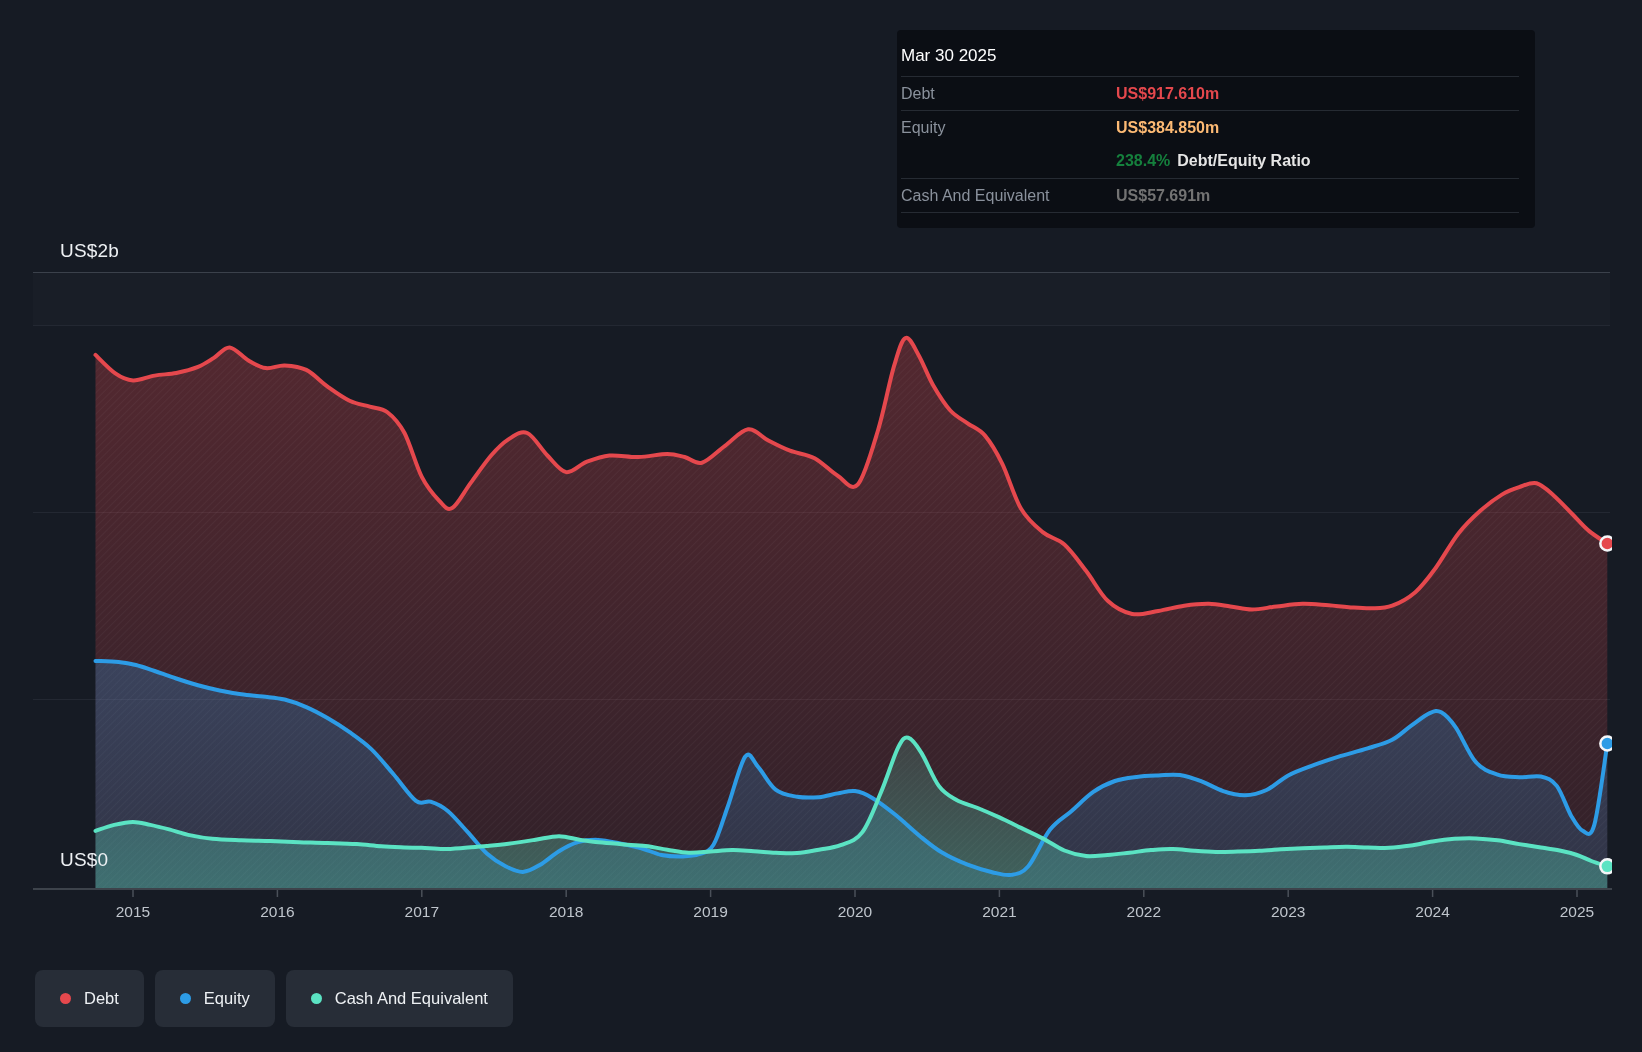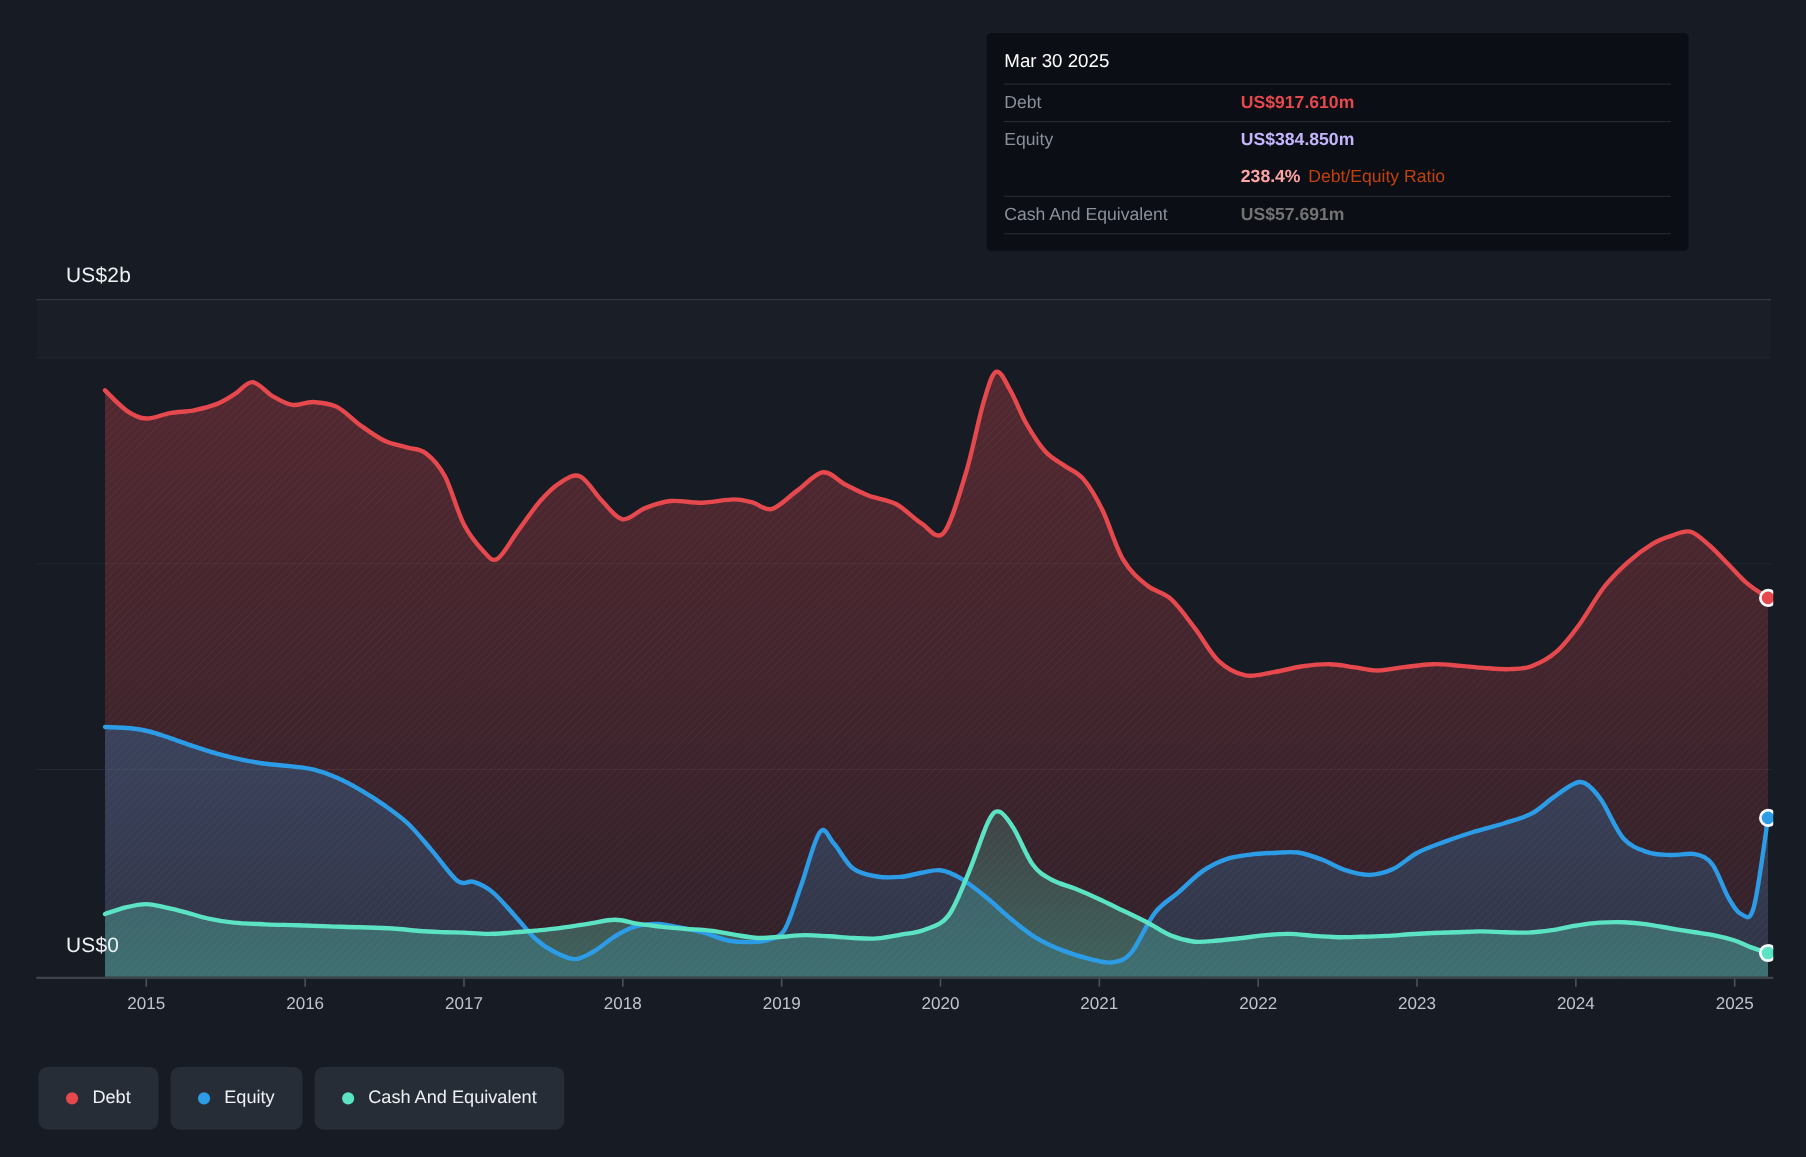--- a/index.html
+++ b/index.html
@@ -3,30 +3,30 @@
 <meta charset="utf-8">
 <style>
   html,body{margin:0;padding:0;background:#161b24;width:1642px;height:1052px;overflow:hidden;
     font-family:"Liberation Sans","DejaVu Sans",sans-serif;-webkit-font-smoothing:antialiased;}
   .stage{position:relative;width:1642px;height:1052px;background:#161b24;}
   #plot{position:absolute;left:0;top:0;}
   .ylab{position:absolute;left:60px;color:#edf0f3;font-size:19px;letter-spacing:.2px;}
   .ylab.top{top:240px;}
   .ylab.bottom{top:849px;}
   .tooltip{position:absolute;left:897px;top:30px;width:638px;height:198px;background:#0b0e14;
-    border-radius:4px;box-sizing:border-box;padding:12px 16px 0 16px;}
+    border-radius:4px;box-sizing:border-box;padding:12px 16px 0 4px;}
   .tt-title{color:#ffffff;font-size:17px;font-weight:500;padding:4px 0 10px 0;}
   .tt-divider{height:1px;background:#262b33;}
   .tt-row{display:flex;align-items:center;height:33px;font-size:16px;}
   .tt-row .lbl{width:215px;color:#8a919c;font-weight:400;}
   .tt-row .val{font-weight:700;}
   .tt-ratio{display:flex;align-items:center;height:34px;font-size:16px;}
   .tt-ratio .pad{width:215px;}
-  .tt-ratio .pct{color:#fca5a5;font-weight:700;margin-right:7px;}
-  .tt-ratio .rlbl{color:#c2410c;font-weight:400;}
+  .tt-ratio .pct{color:#15803d;font-weight:700;margin-right:7px;}
+  .tt-ratio .rlbl{color:#e5e5e5;font-weight:700;}
   .legend{position:absolute;left:35px;top:970px;display:flex;gap:11px;}
   .pill{display:flex;align-items:center;gap:13px;height:57px;padding:0 25px;background:#272d37;
     border-radius:8px;color:#eef1f4;font-size:16.5px;cursor:pointer;}
   .dot{width:11px;height:11px;border-radius:50%;flex:0 0 auto;}
 </style>
 </head>
 <body>
 
 <div class="stage">
 
@@ -107,21 +107,21 @@
   <div class="tooltip">
     <div class="tt-title">Mar 30 2025</div>
     <div class="tt-divider"></div>
     <div class="tt-row">
       <span class="lbl">Debt</span>
       <span class="val" style="color: rgb(229, 72, 77);">US$917.610m</span>
     </div>
     <div class="tt-divider"></div>
     <div class="tt-row">
       <span class="lbl">Equity</span>
-      <span class="val" style="color: #c4b5fd;">US$384.850m</span>
+      <span class="val" style="color: #fdba74;">US$384.850m</span>
     </div>
     <div class="tt-ratio">
       <span class="pad"></span>
       <span class="pct">238.4%</span>
       <span class="rlbl">Debt/Equity Ratio</span>
     </div>
     <div class="tt-divider"></div>
     <div class="tt-row">
       <span class="lbl">Cash And Equivalent</span>
       <span class="val" style="color: #737373;">US$57.691m</span>

